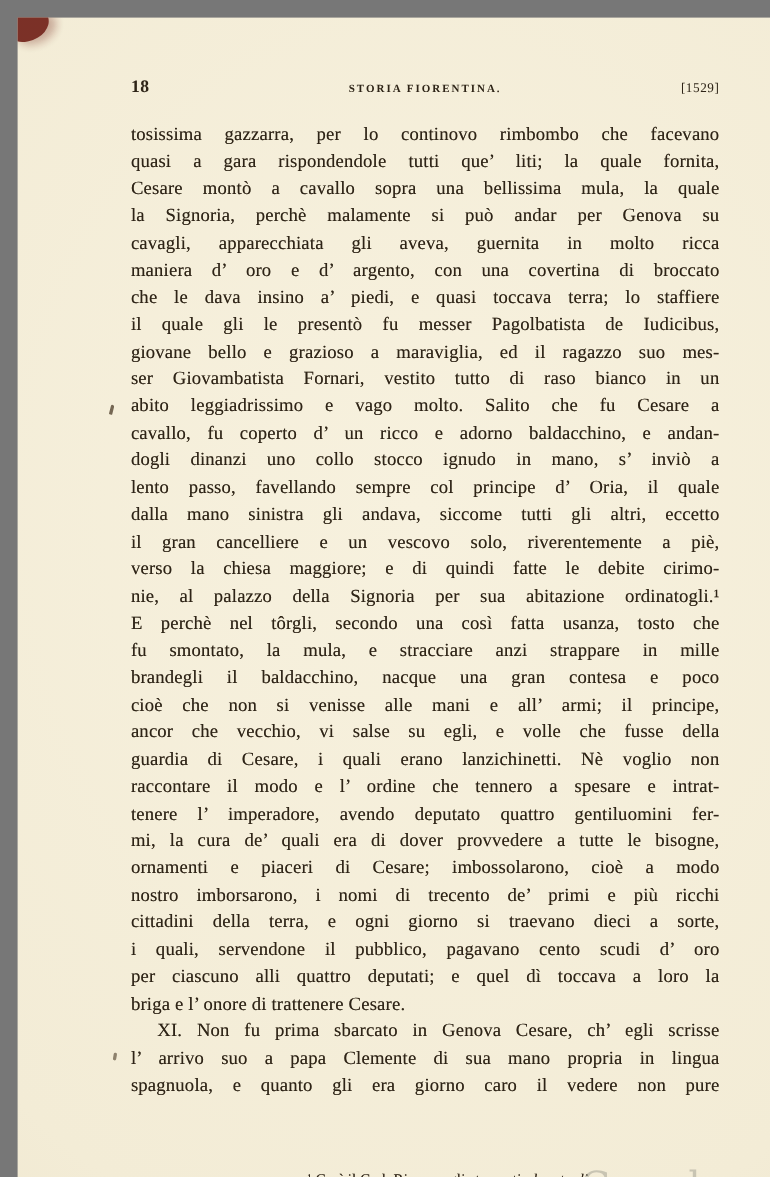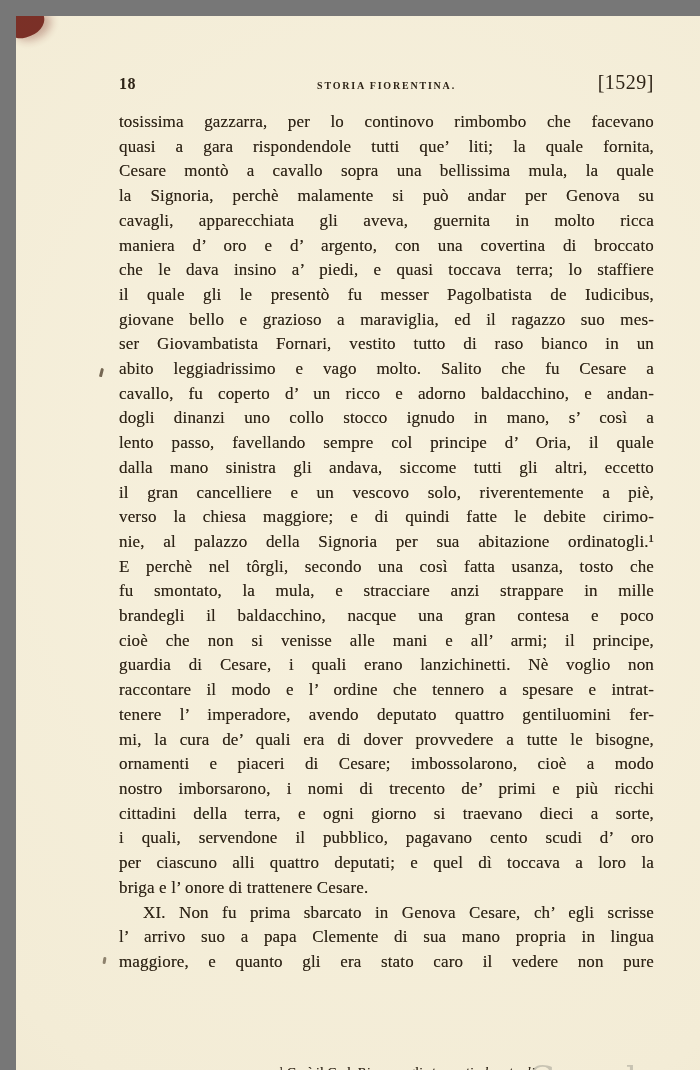--- a/index.html
+++ b/index.html
@@ -38,21 +38,21 @@
     letter-spacing: 0.5px;
   }
   .runtitle {
     justify-self: center;
     font-size: 10px;
     font-weight: 700;
     letter-spacing: 1.8px;
   }
   .year {
     justify-self: end;
-    font-size: 20px;
+    font-size: 12px;
     letter-spacing: 0.5px;
   }
 
   
   .bodytext {
     position: absolute;
     top: 94px;
     left: 103px;
     width: 535px;
     font-size: 17px;
@@ -155,43 +155,44 @@
       <div class="line">Cesare montò a cavallo sopra una bellissima mula, la quale</div>
       <div class="line">la Signoria, perchè malamente si può andar per Genova su</div>
       <div class="line">cavagli, apparecchiata gli aveva, guernita in molto ricca</div>
       <div class="line">maniera d’ oro e d’ argento, con una covertina di broccato</div>
       <div class="line">che le dava insino a’ piedi, e quasi toccava terra; lo staffiere</div>
       <div class="line">il quale gli le presentò fu messer Pagolbatista de Iudicibus,</div>
       <div class="line">giovane bello e grazioso a maraviglia, ed il ragazzo suo mes-</div>
       <div class="line">ser Giovambatista Fornari, vestito tutto di raso bianco in un</div>
       <div class="line">abito leggiadrissimo e vago molto. Salito che fu Cesare a</div>
       <div class="line">cavallo, fu coperto d’ un ricco e adorno baldacchino, e andan-</div>
-      <div class="line">dogli dinanzi uno collo stocco ignudo in mano, s’ così a</div>
+      <div class="line">dogli dinanzi uno collo stocco ignudo in mano, s’ inviò a</div>
       <div class="line">lento passo, favellando sempre col principe d’ Oria, il quale</div>
       <div class="line">dalla mano sinistra gli andava, siccome tutti gli altri, eccetto</div>
       <div class="line">il gran cancelliere e un vescovo solo, riverentemente a piè,</div>
       <div class="line">verso la chiesa maggiore; e di quindi fatte le debite cirimo-</div>
       <div class="line">nie, al palazzo della Signoria per sua abitazione ordinatogli.¹</div>
       <div class="line">E perchè nel tôrgli, secondo una così fatta usanza, tosto che</div>
       <div class="line">fu smontato, la mula, e stracciare anzi strappare in mille</div>
       <div class="line">brandegli il baldacchino, nacque una gran contesa e poco</div>
       <div class="line">cioè che non si venisse alle mani e all’ armi; il principe,</div>
+      <div class="line">ancor che vecchio, vi salse su egli, e volle che fusse della</div>
       <div class="line">guardia di Cesare, i quali erano lanzichinetti. Nè voglio non</div>
       <div class="line">raccontare il modo e l’ ordine che tennero a spesare e intrat-</div>
       <div class="line">tenere l’ imperadore, avendo deputato quattro gentiluomini fer-</div>
       <div class="line">mi, la cura de’ quali era di dover provvedere a tutte le bisogne,</div>
       <div class="line">ornamenti e piaceri di Cesare; imbossolarono, cioè a modo</div>
       <div class="line">nostro imborsarono, i nomi di trecento de’ primi e più ricchi</div>
       <div class="line">cittadini della terra, e ogni giorno si traevano dieci a sorte,</div>
       <div class="line">i quali, servendone il pubblico, pagavano cento scudi d’ oro</div>
       <div class="line">per ciascuno alli quattro deputati; e quel dì toccava a loro la</div>
       <div class="line line-left">briga e l’ onore di trattenere Cesare.</div>
       <div class="line line-indent">XI. Non fu prima sbarcato in Genova Cesare, ch’ egli scrisse</div>
       <div class="line">l’ arrivo suo a papa Clemente di sua mano propria in lingua</div>
-      <div class="line">maggiore, e quanto gli era stato caro il vedere non pure</div>
+      <div class="line">spagnuola, e quanto gli era giorno caro il vedere non pure</div>
     </div>
 
   <div class="footnote">
     <span class="fn-marker">¹</span><span> Così il Cod. Rinucc.; gli stampati, </span><span class="fn-italic">donatogli.</span>
   </div>
 
   <div class="margin-mark-1"></div>
   <div class="margin-mark-2"></div>
 
   <div class="watermark">Google</div>

